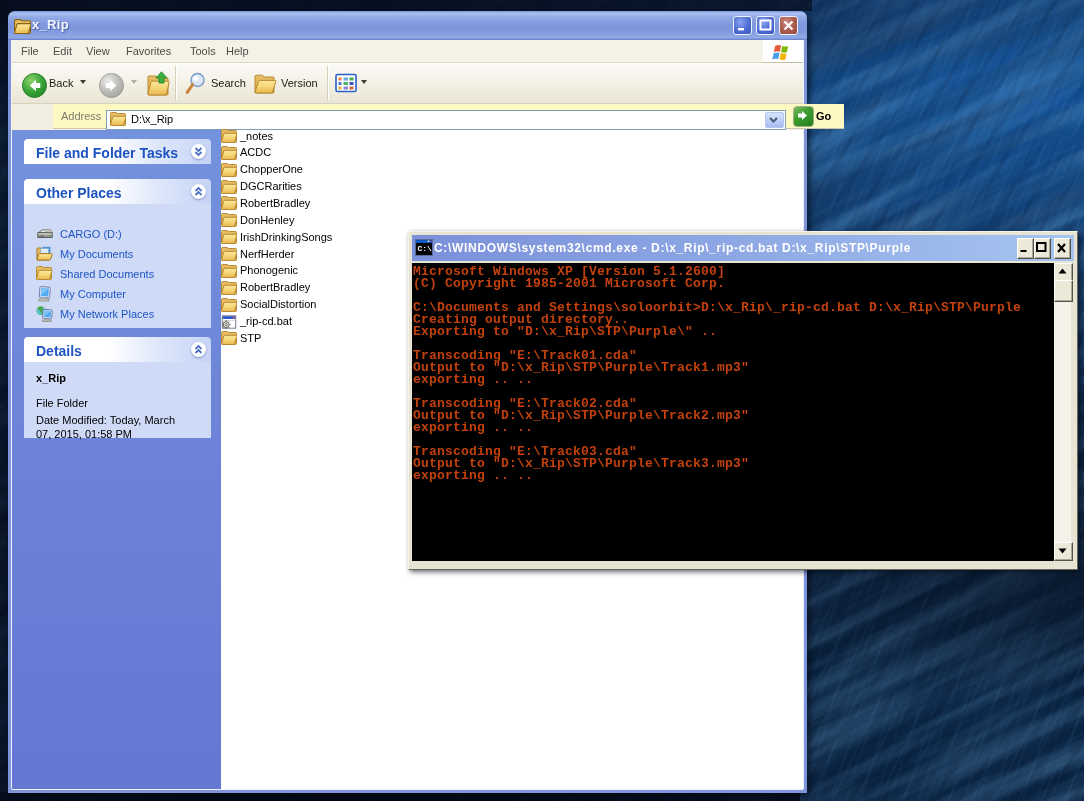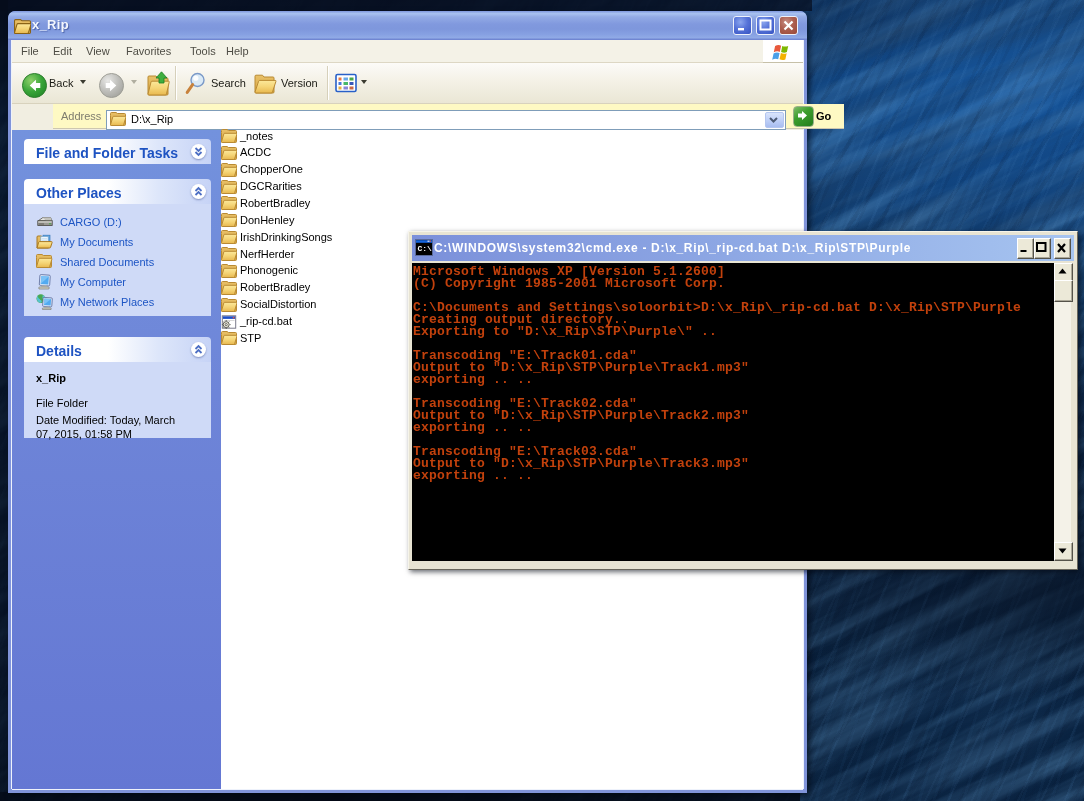--- a/index.html
+++ b/index.html
@@ -222,21 +222,21 @@
                 </svg></div>
           </div>
         </div>
         <div class="pbox" style="top:49px">
           <div class="pheader">
               <span class="ptitle">Other Places</span>
             <div class="pchev"><svg width="15" height="15" viewBox="0 0 15 15">
                   <path d="M4.5 7 L7.5 4 L10.5 7 M4.5 11 L7.5 8 L10.5 11" fill="none" stroke="#4d6fc4" stroke-width="1.8"></path>
                 </svg></div>
           </div>
-          <div class="pbody" style="height:104px;padding-top:8px">
+          <div class="pbody" style="height:104px;padding-top:20px">
             <div class="pitem">
                 <svg class="picon" width="17" height="16" viewBox="0 0 17 16">
                   <use href="#icdrive"></use>
                 </svg>
                 <span class="ptext">CARGO (D:)</span>
               </div>
             <div class="pitem">
                 <svg class="picon" width="17" height="16" viewBox="0 0 17 16">
                   <use href="#icmydocs"></use>
                 </svg>

